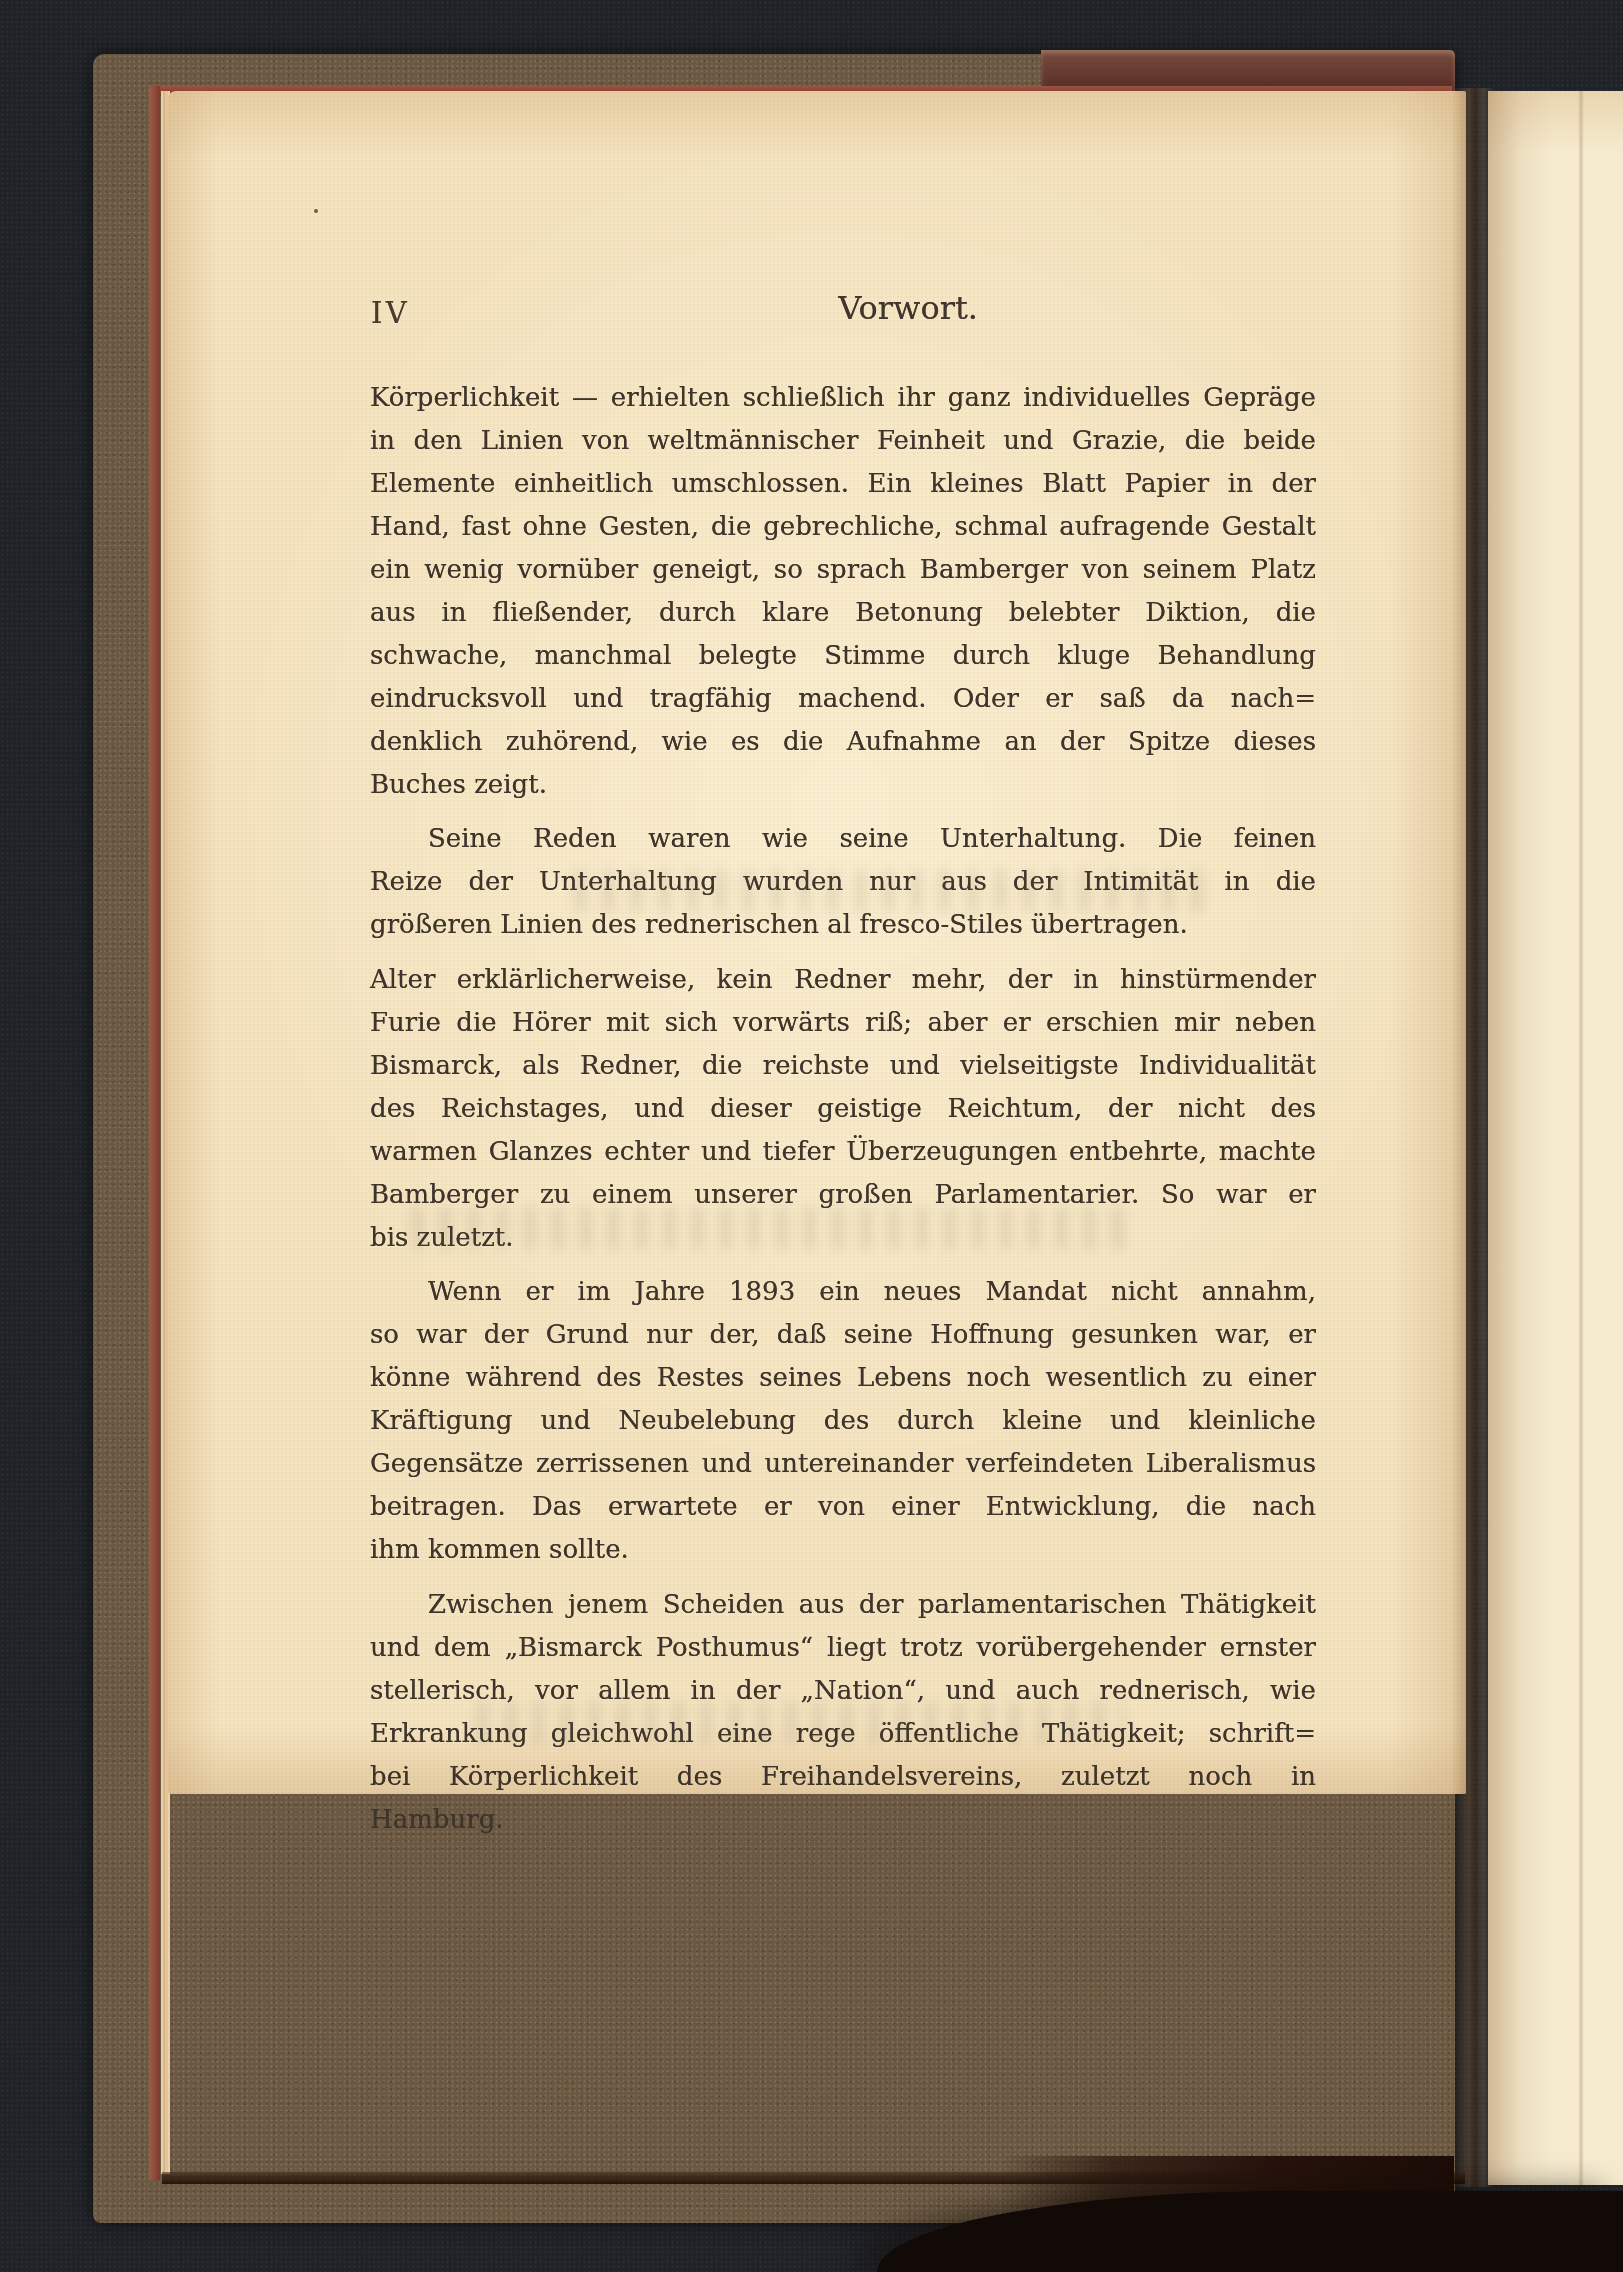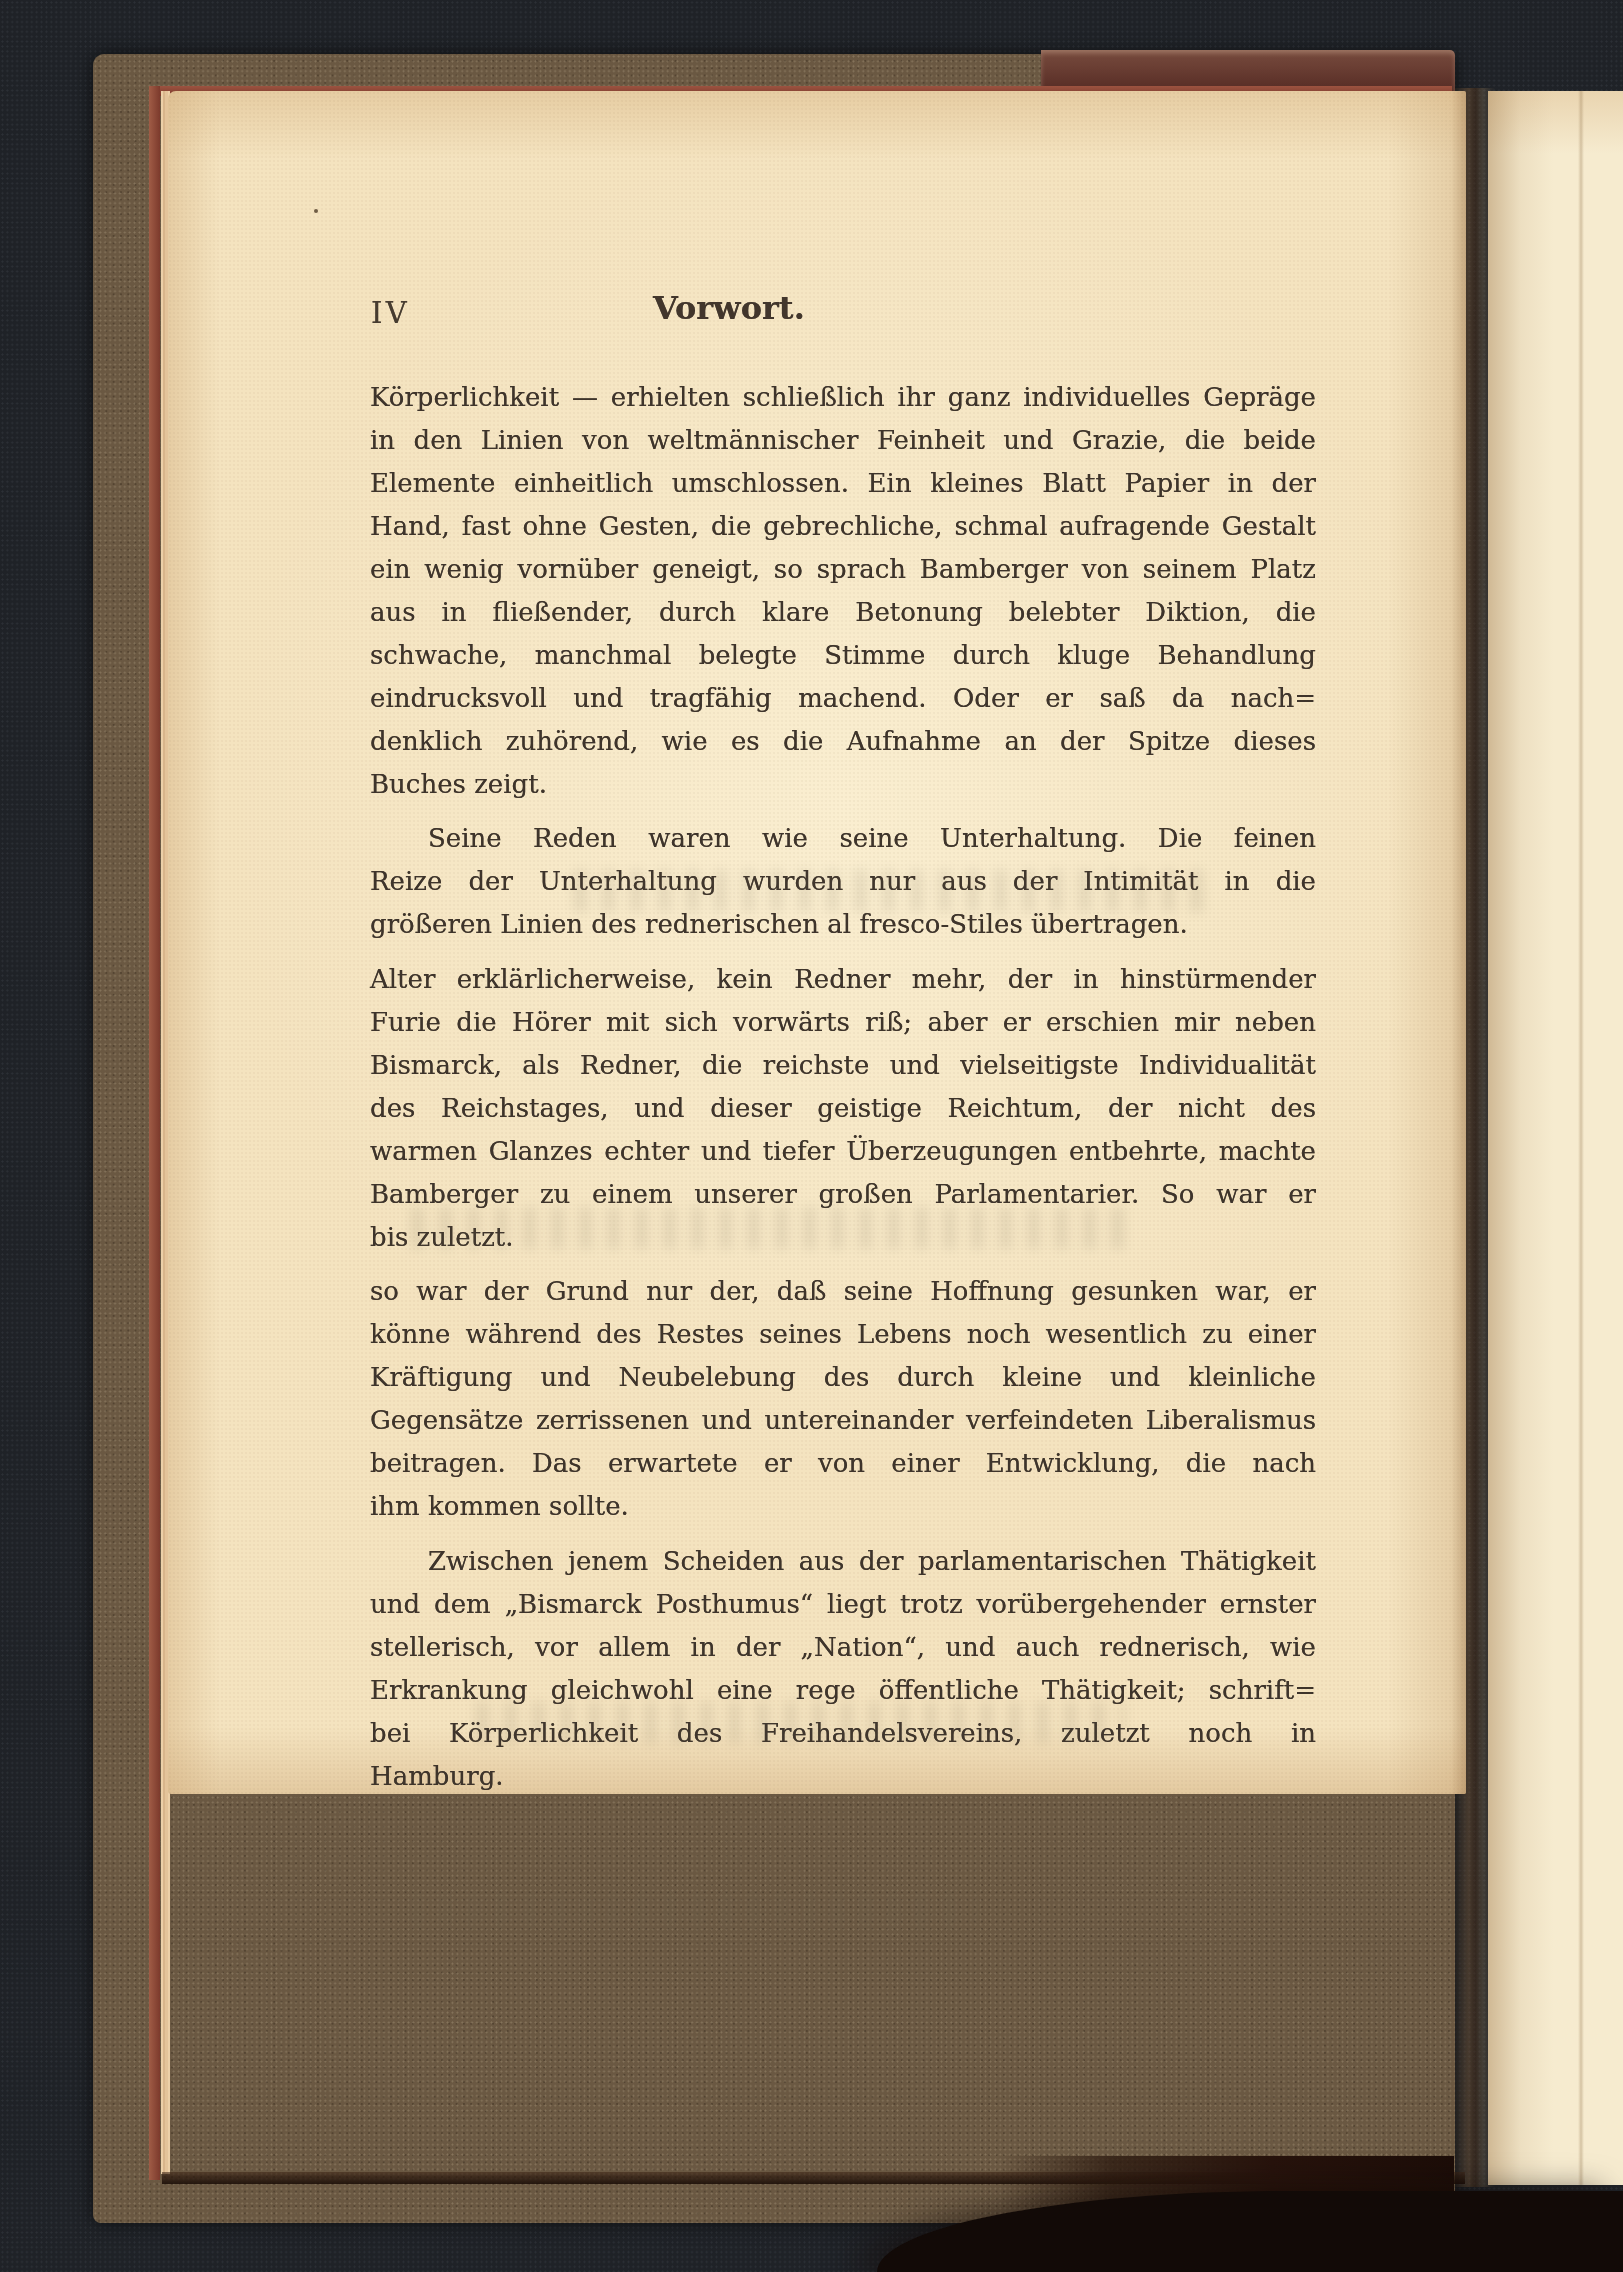--- a/index.html
+++ b/index.html
@@ -87,22 +87,22 @@
     border-top-left-radius:55% 100%;
     box-shadow:-24px 0 32px rgba(18,10,7,0.6);
   }
   
   .page-head-number{
     position:absolute;left:203px;top:205px;
     font-size:29px;color:#473c30;letter-spacing:3.2px;
     text-shadow:0 0 0.6px rgba(71,60,48,0.7);
   }
   .page-head-title{
-    position:absolute;left:485px;top:198px;width:325px;text-align:left;
-    font-size:32px;font-weight:bold;color:#42362c;
+    position:absolute;left:485px;top:198px;width:325px;text-align:right;
+    font-size:32px;font-weight:normal;color:#42362c;
     text-shadow:0 0 0.6px rgba(66,54,44,0.7);
   }
   .text-block{
     position:absolute;left:202px;top:284px;width:946px;color:#3e342b;
   }
   .para{margin:0 0 11.4px 0;}
   .line{
     font-size:26px;line-height:45px;height:43px;
     text-align:justify;text-align-last:justify;
     text-shadow:0 0 0.6px rgba(62,52,42,0.78);
@@ -151,20 +151,21 @@
         <div class="para">
           <div class="line">Alter erklärlicherweise, kein Redner mehr, der in hinstürmender</div>
           <div class="line">Furie die Hörer mit sich vorwärts riß; aber er erschien mir neben</div>
           <div class="line">Bismarck, als Redner, die reichste und vielseitigste Individualität</div>
           <div class="line">des Reichstages, und dieser geistige Reichtum, der nicht des</div>
           <div class="line">warmen Glanzes echter und tiefer Überzeugungen entbehrte, machte</div>
           <div class="line">Bamberger zu einem unserer großen Parlamentarier. So war er</div>
           <div class="line para-end">bis zuletzt.</div>
         </div>
         <div class="para">
+          <div class="line first-indent">Wenn er im Jahre 1893 ein neues Mandat nicht annahm,</div>
           <div class="line">so war der Grund nur der, daß seine Hoffnung gesunken war, er</div>
           <div class="line">könne während des Restes seines Lebens noch wesentlich zu einer</div>
           <div class="line">Kräftigung und Neubelebung des durch kleine und kleinliche</div>
           <div class="line">Gegensätze zerrissenen und untereinander verfeindeten Liberalismus</div>
           <div class="line">beitragen. Das erwartete er von einer Entwicklung, die nach</div>
           <div class="line para-end">ihm kommen sollte.</div>
         </div>
         <div class="para">
           <div class="line first-indent">Zwischen jenem Scheiden aus der parlamentarischen Thätigkeit</div>
           <div class="line">und dem „Bismarck Posthumus“ liegt trotz vorübergehender ernster</div>

